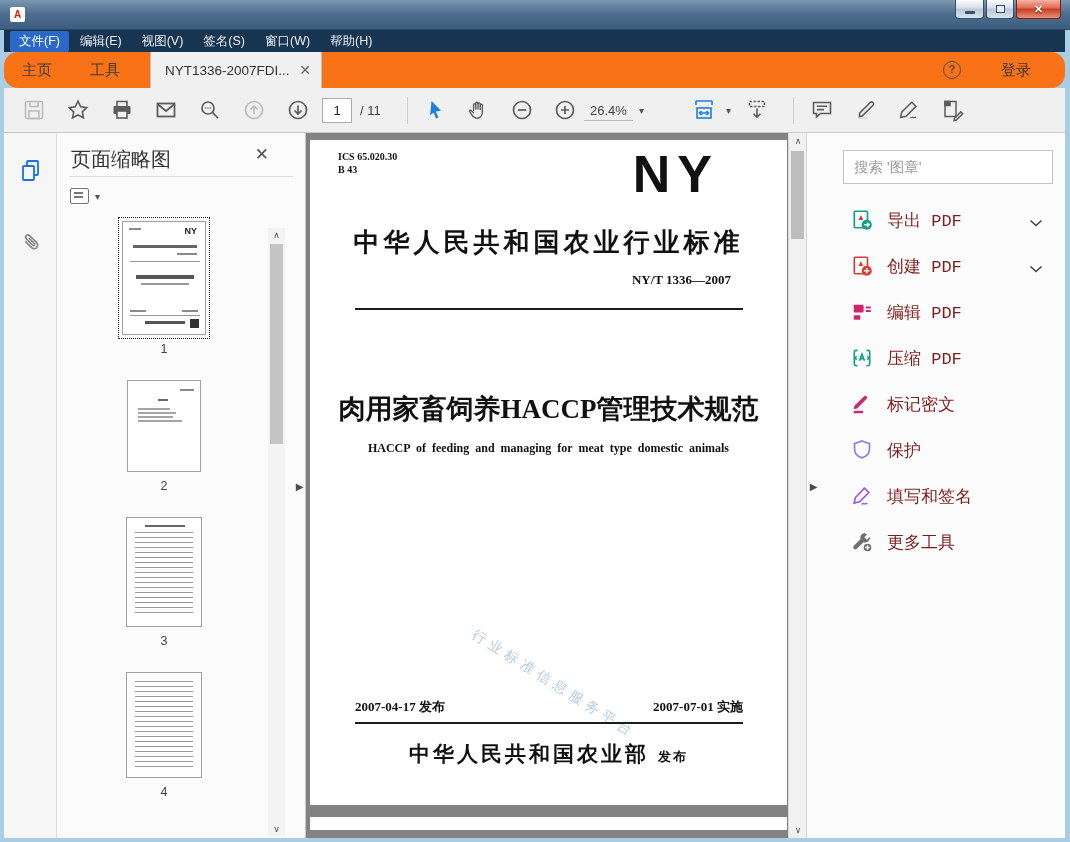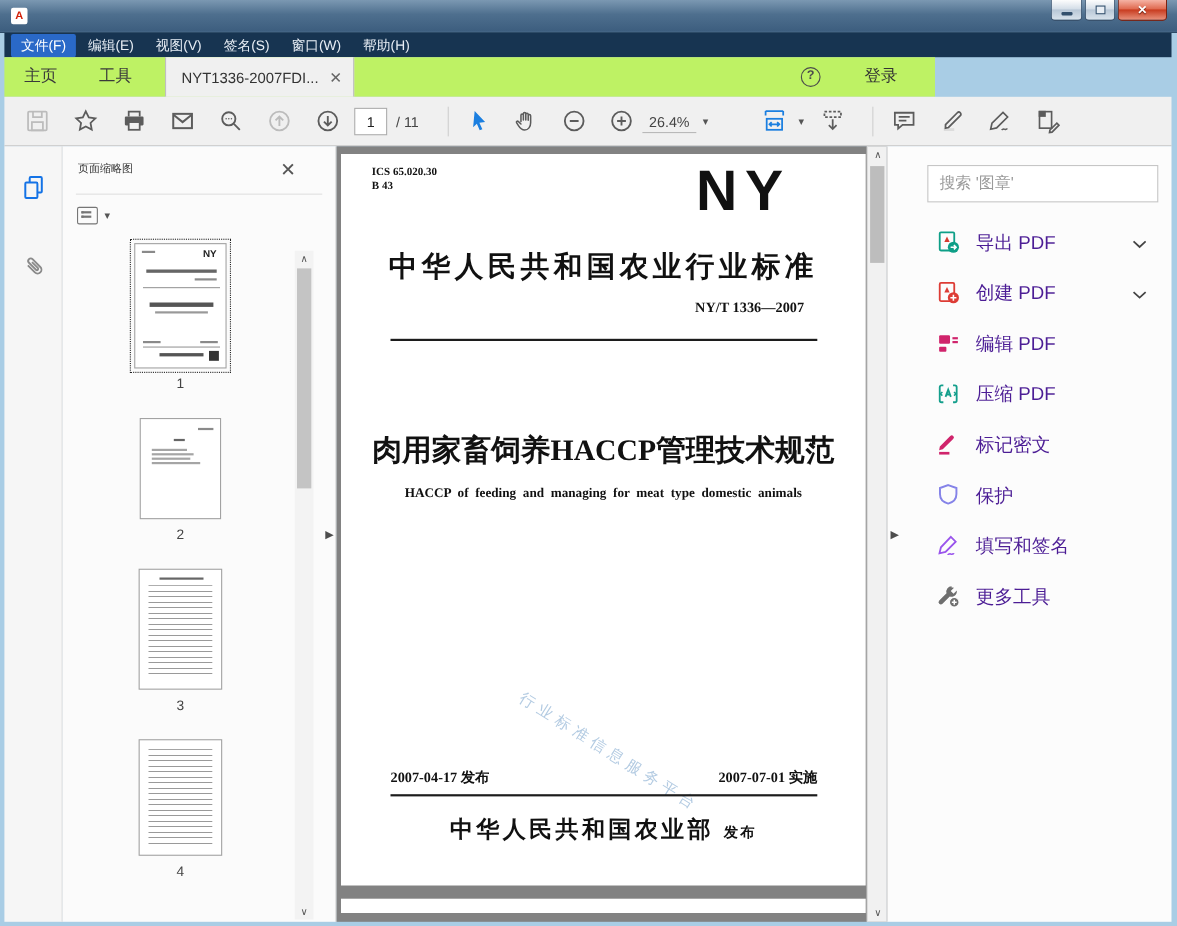--- a/index.html
+++ b/index.html
@@ -23,21 +23,21 @@
   .glyph-max { width:9px; height:8px; border:1.5px solid #33506d; background:#e8eef4; }
   .glyph-close { color:#fff; font-size:11px; font-weight:bold; text-shadow:0 1px 1px #5f1507; }
 
   
   #menubar { position:absolute; left:4px; top:30px; width:1061px; height:22px; background:#173451;
     display:flex; align-items:center; padding-left:6px; }
   .menu-item { color:#e9eff6; font-size:12.5px; padding:2px 9px; border-radius:2px; margin-right:2px; }
   .menu-item.active { background:#2a69c8; color:#fff; }
 
   
-  #tabbar { position:absolute; left:4px; top:52px; width:846px; height:36px; background:#bef264; }
+  #tabbar { position:absolute; left:4px; top:52px; width:1061px; height:36px; background:#f97316;border-radius:14px; }
   .tab-plain { position:absolute; top:0; height:36px; line-height:36px; font-size:15px; color:#3a3a3a; }
   #tab-home { left:18px; } #tab-tools { left:86px; }
   #doc-tab { position:absolute; left:146px; top:0; width:172px; height:36px; background:#f0f0f0;
     border-left:1px solid #bfbfbf; border-right:1px solid #bfbfbf; display:flex; align-items:center;
     padding:0 10px 0 14px; }
   #doc-tab .lbl { font-size:13.5px; color:#333; flex:1; white-space:nowrap; overflow:hidden; }
   #doc-tab .x { color:#666; font-size:14px; margin-left:6px; }
   #help-circle { position:absolute; right:104px; top:9px; width:18px; height:18px; border:1.6px solid #4c4c4c;
     border-radius:50%; color:#4c4c4c; font-size:11.5px; font-weight:bold; text-align:center; line-height:15px; }
   #signin { position:absolute; right:34px; top:0; height:36px; line-height:36px; font-size:15px; color:#333; }
@@ -59,21 +59,21 @@
 
   
   #main { position:absolute; left:4px; top:133px; width:1061px; height:705px; display:flex; }
 
   #rail { width:53px; background:#f6f6f6; border-right:1px solid #dcdcdc; position:relative; }
   .rail-ic { position:absolute; left:14px; width:26px; height:26px; }
   .rail-ic svg { width:26px; height:26px; }
 
   #left-panel { width:249px; background:#fbfbfb; border-right:1px solid #c9c9c9; position:relative; }
   #lp-head { position:absolute; left:0; top:0; width:100%; height:43px; }
-  #lp-title { position:absolute; left:14px; top:13px; font-size:10px; color:#333;text-align:right; }
+  #lp-title { position:absolute; left:14px; top:13px; font-size:20px; color:#333;text-align:right; }
   #lp-close { position:absolute; right:36px; top:11px; font-size:17px; color:#555; }
   #lp-div { position:absolute; left:12px; right:12px; top:43px; border-top:1px solid #e0e0e0; }
   #lp-opts { position:absolute; left:13px; top:55px; display:flex; align-items:center; }
   .opt-ic { width:19px; height:16px; border:1.6px solid #767676; border-radius:2px; position:relative; }
   .opt-ic:before { content:""; position:absolute; left:3px; top:3px; width:9px; height:1.6px; background:#767676; box-shadow:0 4px 0 #767676; }
   .opt-ic:after { content:""; position:absolute; left:3px; top:3px; width:2px; height:1.6px; background:#767676; box-shadow:0 4px 0 #767676; }
 
   #thumbs { position:absolute; left:0; top:88px; width:214px; }
   .thumb-wrap { display:flex; flex-direction:column; align-items:center; }
   .thumb { background:#fff; border:1px solid #a2a2a2; position:relative; overflow:hidden; }
@@ -116,21 +116,21 @@
   #rp-collapse { left:0px; }
 
   #right-panel { width:259px; background:#fcfcfc; border-left:1px solid #d4d4d4; position:relative; }
   #rp-search { position:absolute; left:36px; top:17px; width:210px; height:34px; border:1px solid #c6c6c6;
     background:#fff; font-size:14.5px; color:#333; padding:0 10px; font-family:"Liberation Sans",sans-serif; }
   #rp-search::placeholder { color:#9b9b9b; }
   #tool-list { position:absolute; left:0; top:64px; width:100%; }
   .tool-row { position:relative; height:46px; display:flex; align-items:center; }
   .tool-ic { position:absolute; left:44px; width:22px; height:22px; }
   .tool-ic svg { width:22px; height:22px; display:block; }
-  .tool-lbl { position:absolute; left:80px; font-size:17px; color:#4c1d95; }
+  .tool-lbl { position:absolute; left:80px; font-size:17px; color:#7f1d1d;font-family:Liberation Mono, monospace; }
   .tool-chev { position:absolute; right:22px; top:17px; }
 </style>
 </head>
 <body>
 
 <div id="window">
 
   <div id="titlebar">
     <span class="pdf-badge">A</span>
     <div id="win-controls">

